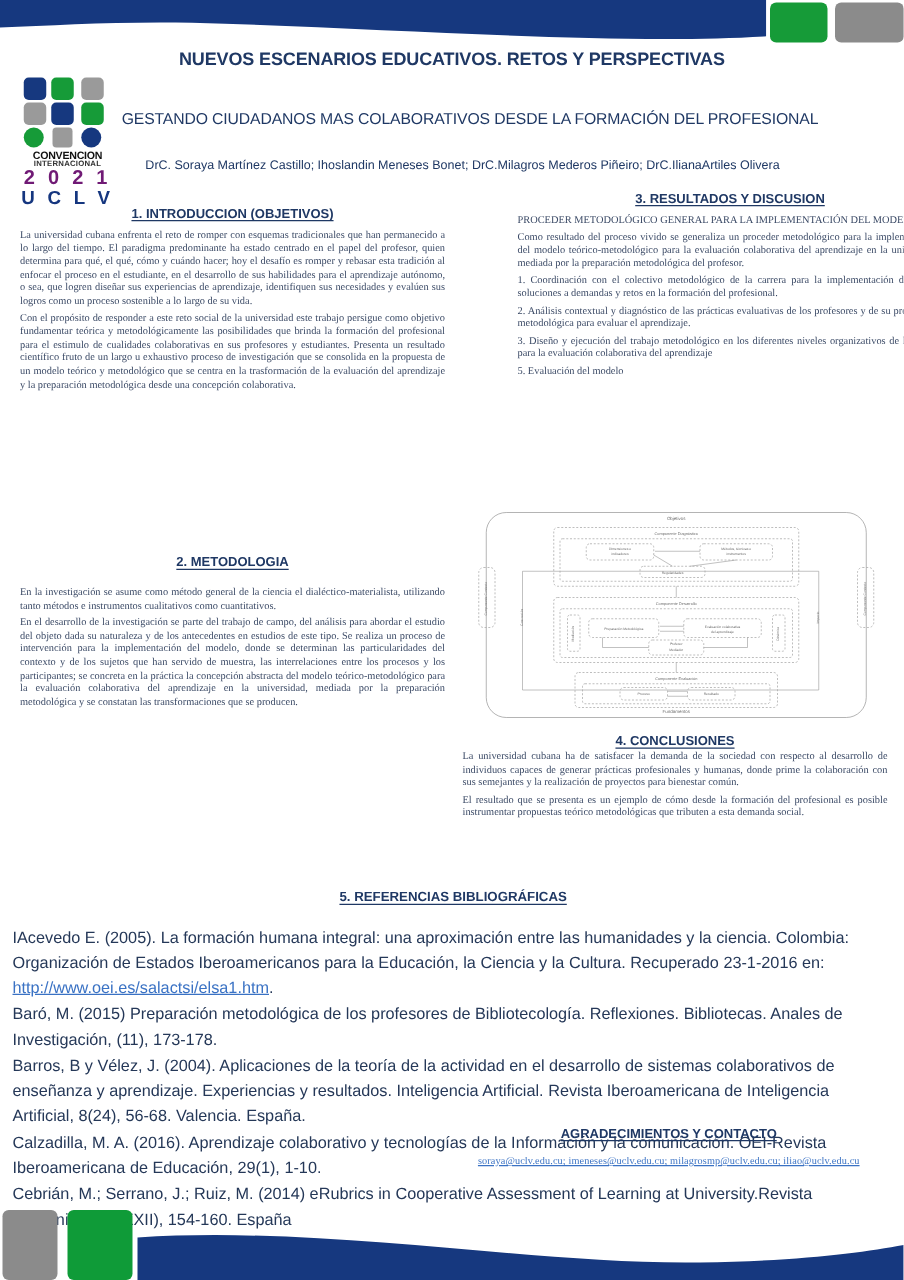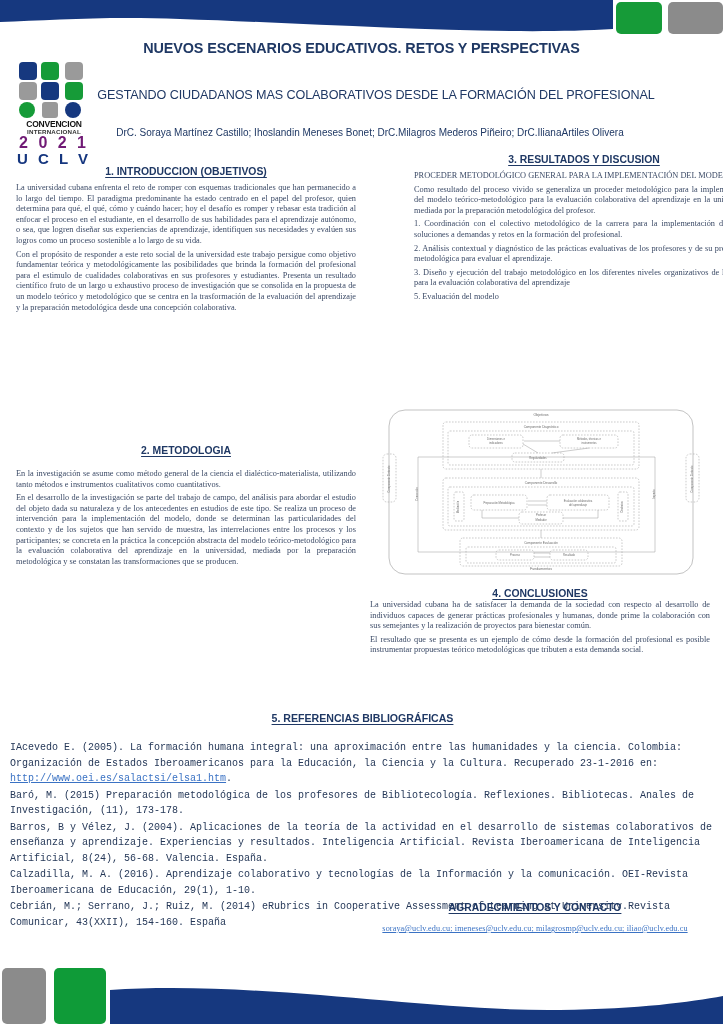--- a/index.html
+++ b/index.html
@@ -71,22 +71,22 @@
   #sec3 .sec-head{margin-bottom:6px;}
   #sec4{top:588px;}
   #sec4 .sec-head{margin-bottom:1px;}
 
   
   .diagram{position:absolute;left:372px;top:402px;width:338px;height:180px;}
 
   
   #sec5{position:absolute;left:10px;top:712px;width:705px;}
   #sec5 .sec-head{font-size:10.6px;margin-bottom:16px;}
-  .ref-list{font-size:10px;line-height:1.55;color:#253858;
-            font-family:Liberation Mono, monospace;}
+  .ref-list{font-size:13px;line-height:1.55;color:#253858;
+            font-family:Liberation Sans, sans-serif;}
   .ref-list div{margin-bottom:1px;}
   .ref-link{color:#3a72c4;text-decoration:underline;}
 
   
   #sec6{position:absolute;left:350px;top:902px;width:370px;text-align:center;}
   #sec6 .sec-head{font-size:10.4px;margin-bottom:11px;}
   .contact-line{
     font-family:"Liberation Serif", serif;font-size:8.2px;color:#3a72c4;
     text-decoration:underline;letter-spacing:0.1px;
   }

